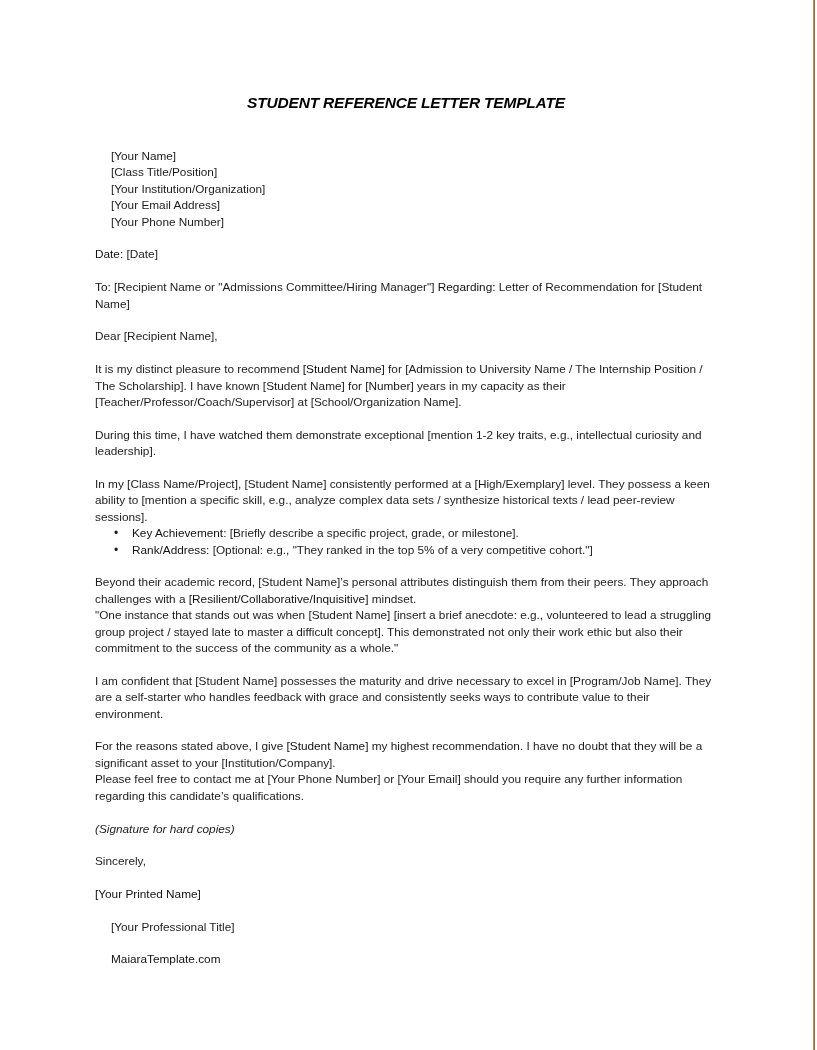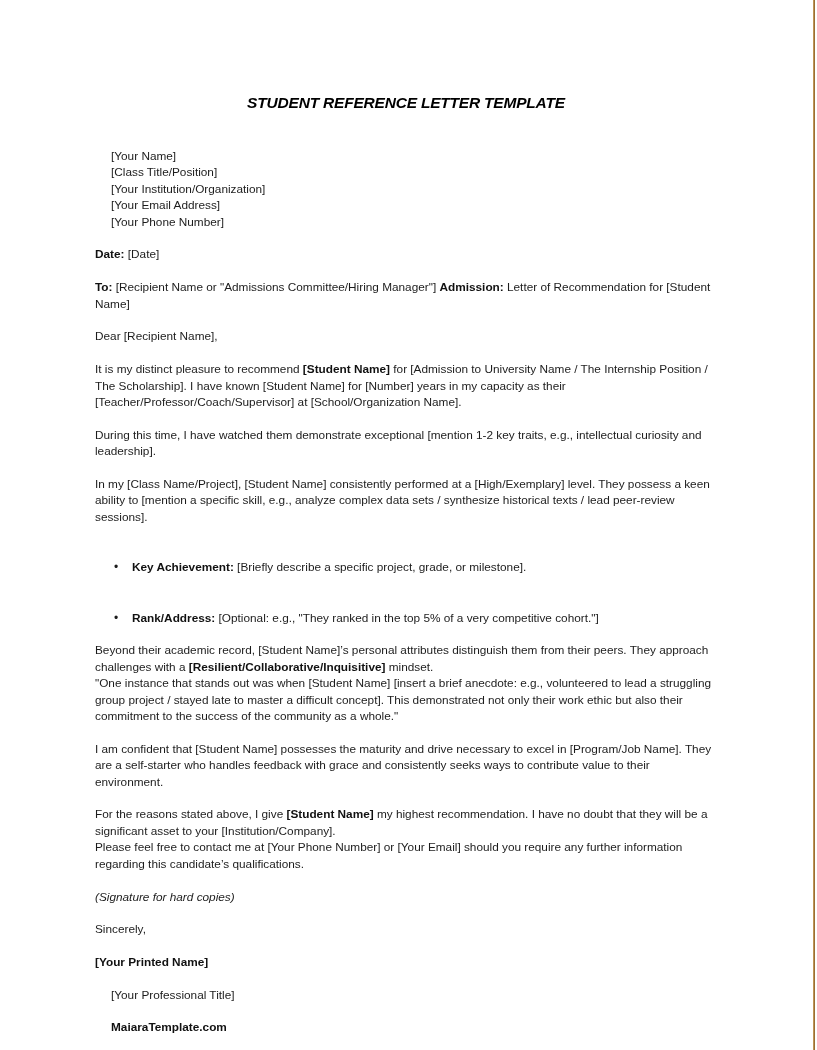--- a/index.html
+++ b/index.html
@@ -29,24 +29,24 @@
     font-weight: 700;
     letter-spacing: -0.2px;
     text-align: center;
     color: #000;
     margin: 0 0 35px 0;
     font-style: italic;
   }
   .tight { margin: 16px; }
   p { margin: 0; }
   .para { margin: 16.4px 0 0 0; }
-  b { font-weight: 700; color: #111; }
+  b { font-weight: 400; color: #111; }
   .italic { font-style: italic; }
   ul.bullets { margin: 0; padding: 0; list-style: none; }
-  ul.bullets li { position: relative; padding-left: 37px; margin-top: 34px; }
+  ul.bullets li { position: relative; padding-left: 37px; }
   ul.bullets li::before {
     content: "\2022";
     position: absolute; left: 19px; top: 0;
     font-size: 12px;
   }
   .address div { white-space: nowrap; }
 </style>
 </head>
 <body>
 
@@ -59,21 +59,21 @@
   <div class="address tight">
     <div>[Your Name]</div>
     <div>[Class Title/Position]</div>
     <div>[Your Institution/Organization]</div>
     <div>[Your Email Address]</div>
     <div>[Your Phone Number]</div>
   </div>
 
   <p class="para"><b>Date:</b><span> [Date]</span></p>
 
-  <p class="para"><b>To:</b><span> [Recipient Name or "Admissions Committee/Hiring Manager"] </span><b>Admission:</b><span> Letter of Recommendation for [Student Name]</span></p>
+  <p class="para"><b>To:</b><span> [Recipient Name or "Admissions Committee/Hiring Manager"] </span><b>Regarding:</b><span> Letter of Recommendation for [Student Name]</span></p>
 
   <p class="para">Dear [Recipient Name],</p>
 
   <p class="para"><span>It is my distinct pleasure to recommend </span><b>[Student Name]</b><span> for [Admission to University Name / The Internship Position / The Scholarship]. I have known [Student Name] for [Number] years in my capacity as their [Teacher/Professor/Coach/Supervisor] at [School/Organization Name].</span></p>
 
   <p class="para">During this time, I have watched them demonstrate exceptional [mention 1-2 key traits, e.g., intellectual curiosity and leadership].</p>
 
   <p class="para">In my [Class Name/Project], [Student Name] consistently performed at a [High/Exemplary] level. They possess a keen ability to [mention a specific skill, e.g., analyze complex data sets / synthesize historical texts / lead peer-review sessions].</p>
 
   <ul class="bullets">

